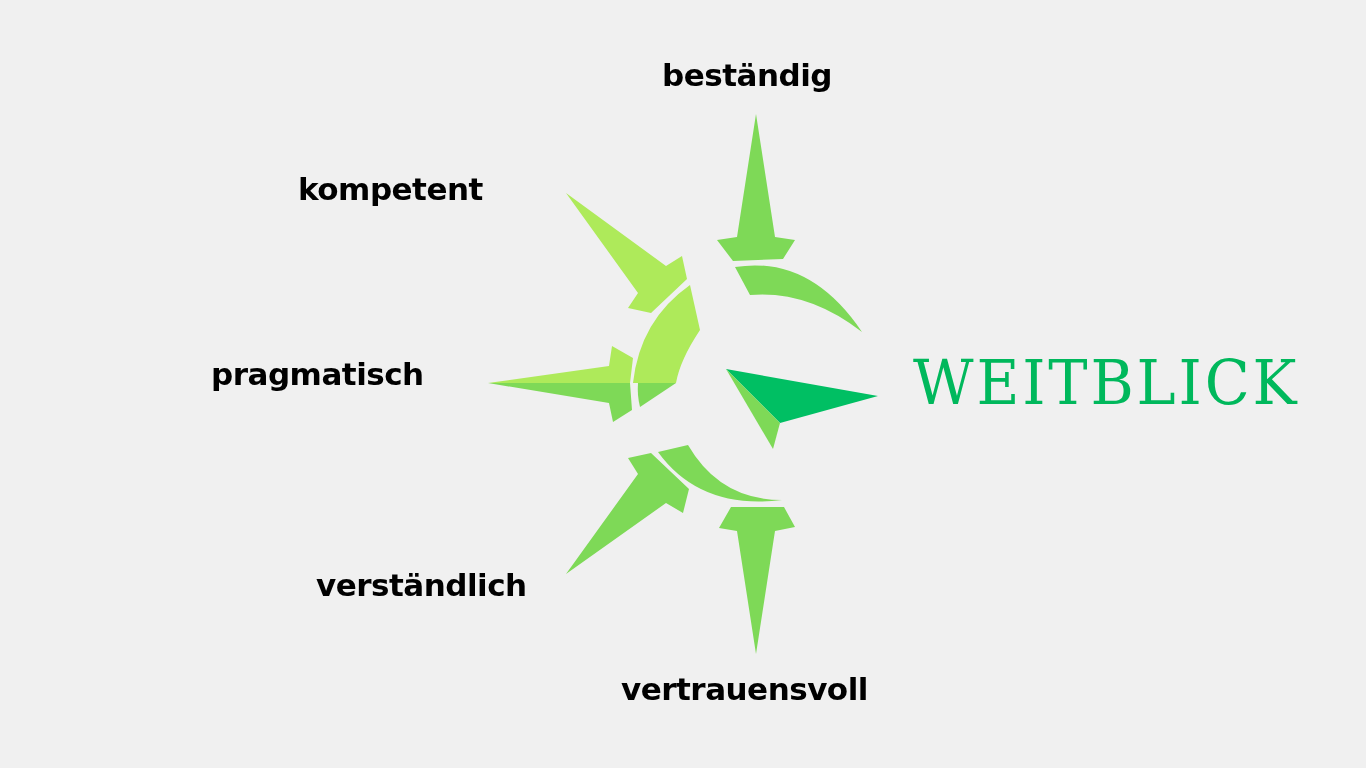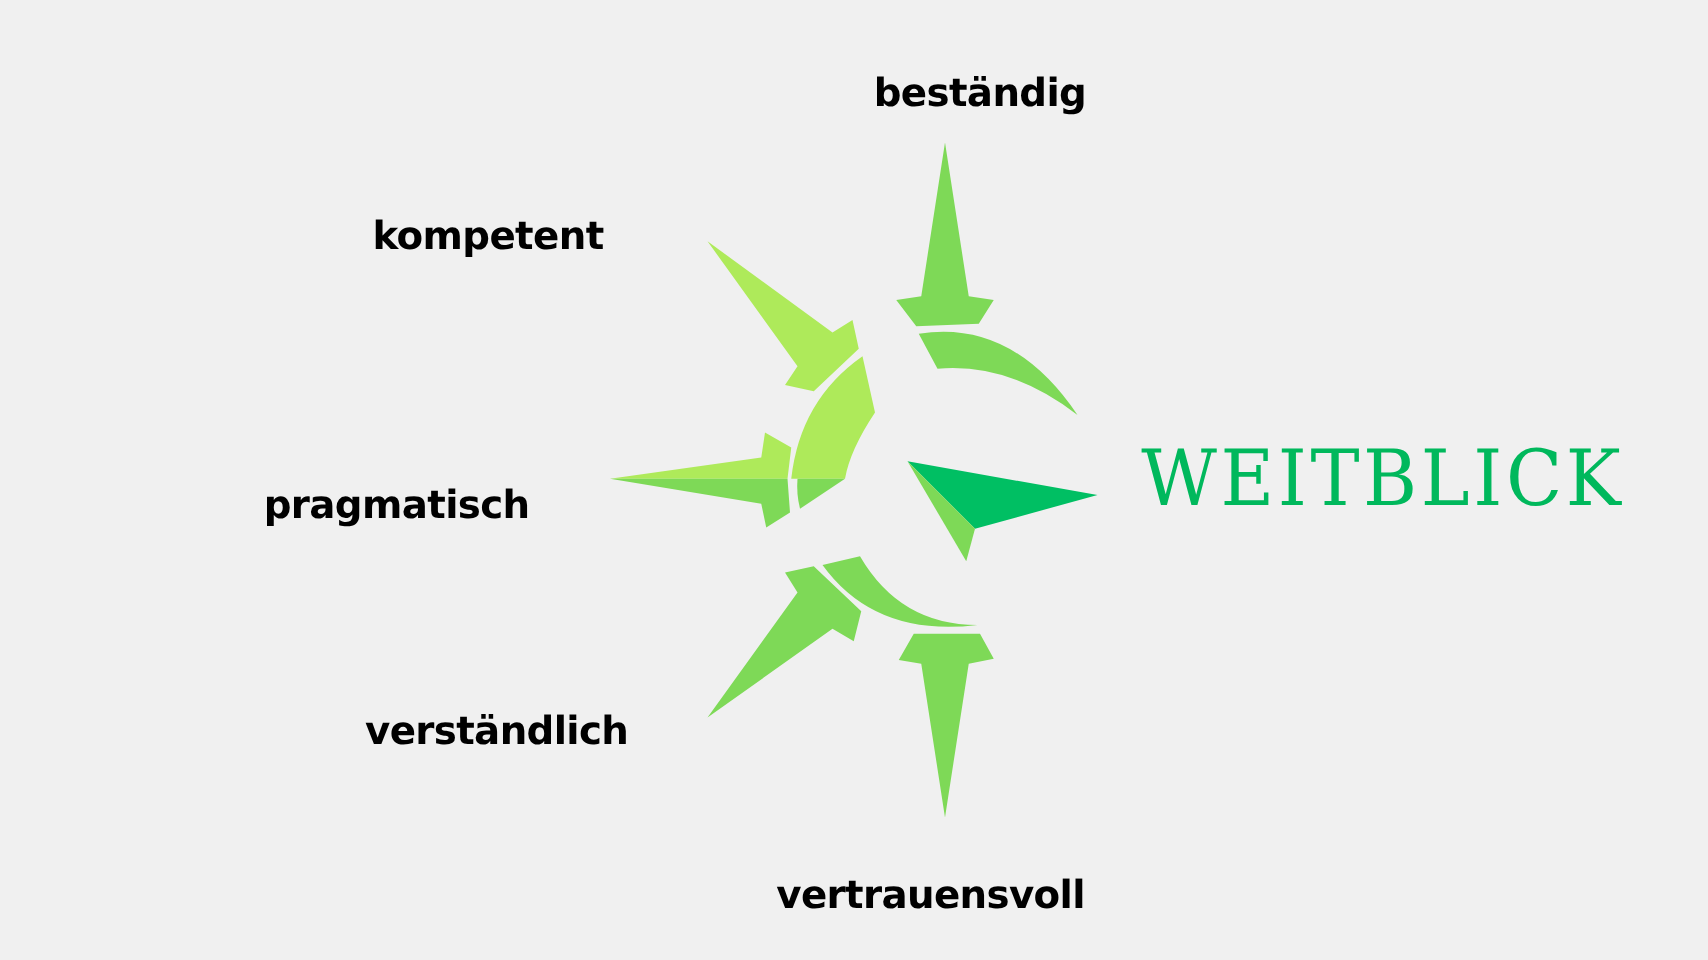--- a/index.html
+++ b/index.html
@@ -4,25 +4,25 @@
 <style>
   html, body { margin:0; padding:0; }
   body { width:1366px; height:768px; background:#f0f0f0; position:relative; overflow:hidden; }
   .label { position:absolute; font-family:"DejaVu Sans", sans-serif; font-weight:bold; font-size:31px; color:#000; letter-spacing:-0.5px; white-space:nowrap; line-height:1; }
   .brand { position:absolute; left:913px; top:352px; font-family:"DejaVu Serif", serif; font-size:62px; color:#00b85c; letter-spacing:3px; line-height:1; transform:scaleX(0.95); transform-origin:left; }
   svg.compass { position:absolute; left:0; top:0; }
 </style>
 </head>
 <body>
 
-<span class="label" style="left:662px; top:60px;margin-left:37px;">beständig</span>
+<span class="label" style="left:662px; top:60px;">beständig</span>
 <span class="label" style="left:298px; top:174px;">kompetent</span>
-<span class="label" style="left:211px; top:359px;margin-top:30px;">pragmatisch</span>
-<span class="label" style="left:292px; top:570px;">verständlich</span>
-<span class="label" style="left:621px; top:701px;">vertrauensvoll</span>
+<span class="label" style="left:211px; top:359px;">pragmatisch</span>
+<span class="label" style="left:316px; top:570px;">verständlich</span>
+<span class="label" style="left:621px; top:674px;">vertrauensvoll</span>
 
 <svg class="compass" width="1366" height="768" viewBox="0 0 1366 768">
 
   <polygon points="756,114 737,237 717,240 733,261 783,259 795,240 775,237" fill="#7ed957"></polygon>
   <path d="M735,267 Q810,255 862,332 Q808,290 750,295 Z" fill="#7ed957"></path>
 
   <polygon points="566,193 666,266 682,256 687,279 651,313 628,308 638,293" fill="#aeea5a"></polygon>
   <path d="M690,285 L700,330 Q680,360 676,383 L633,383 Q640,320 690,285 Z" fill="#aeea5a"></path>
 
   <polygon points="488,383 609,366 612,346 633,358 630,383" fill="#aeea5a"></polygon>

